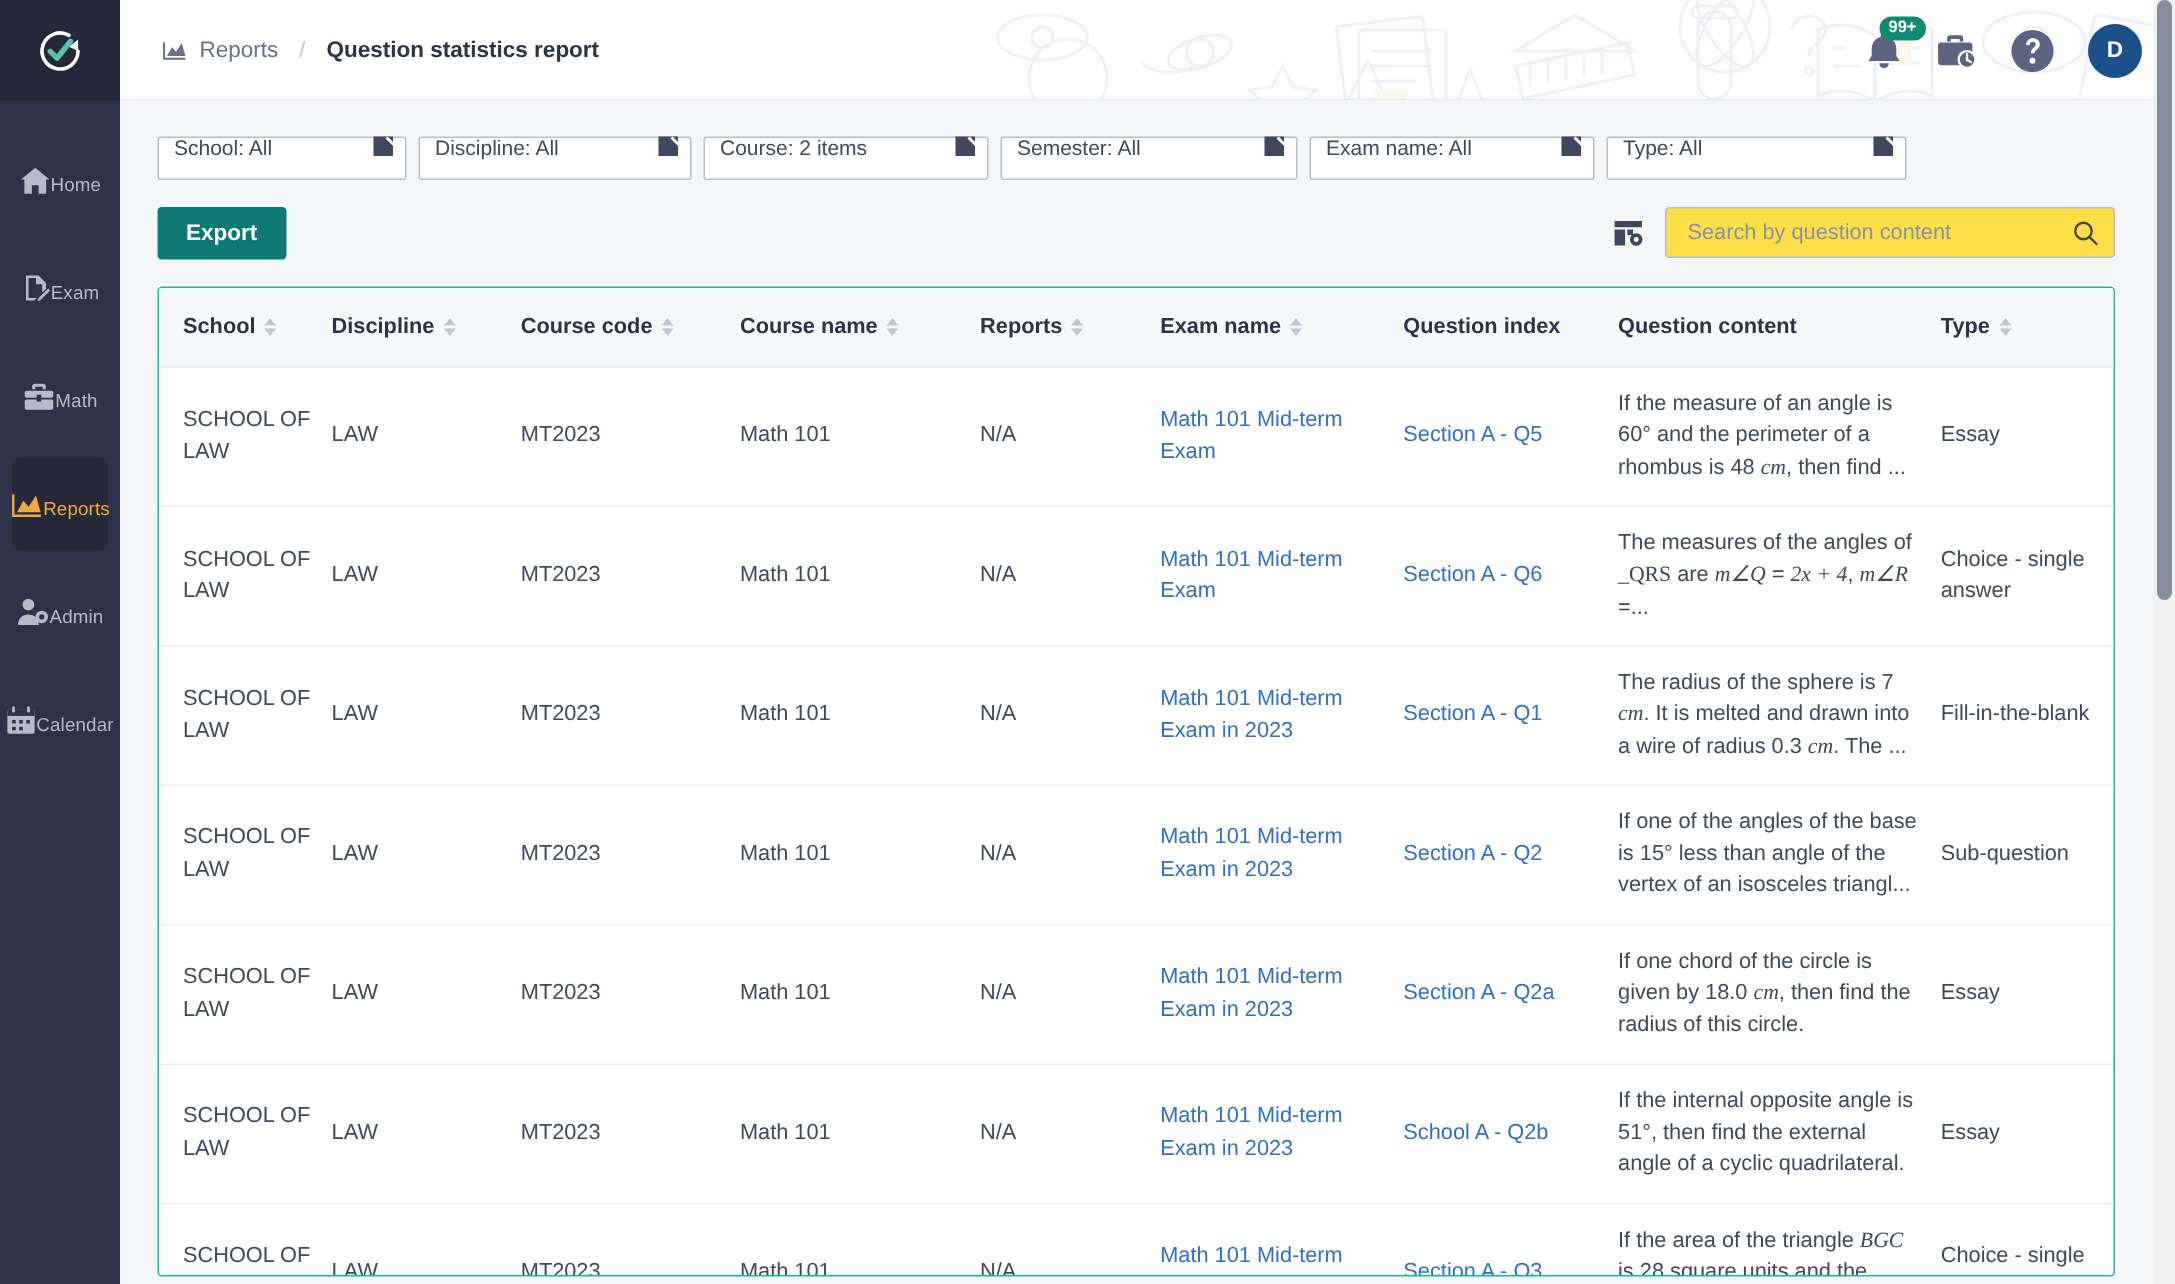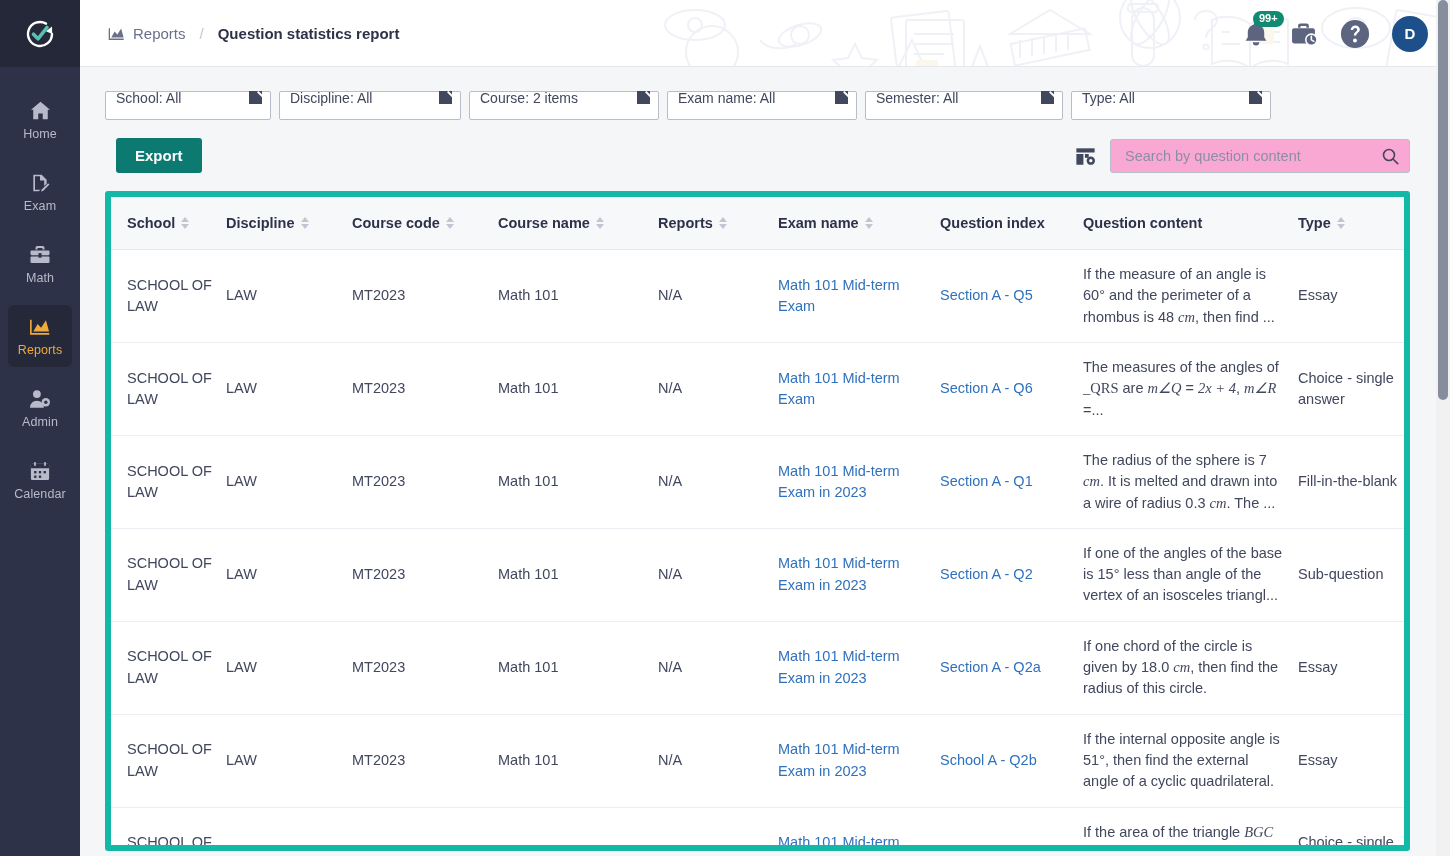--- a/index.html
+++ b/index.html
@@ -18,21 +18,21 @@
     background: #2e3248;
   }
   #logo-box {
     height: 67px; width: 80px;
     background: #242838;
     display: flex; align-items: center; justify-content: center;
   }
   .nav-item {
     width: 80px; height: 62px;
     margin-top: 10px;
-    display: flex; flex-direction: column;
+    display: flex; flex-direction: row;
     align-items: center; justify-content: center;
     color: #b7bac8;
     cursor: pointer;
   }
   .nav-item .nav-label {
     font-size: 12.5px;
     margin-top: 5px;
     letter-spacing: .1px;
   }
   .nav-item .nav-ico { height: 22px; display:flex; align-items:center; }
@@ -129,59 +129,59 @@
   }
   .filter-pill .fp-ico::after {
     content: "";
     position: absolute; left: 2.5px; top: 2.5px;
     width: 8px; height: 8px;
     border-right: 2px solid #fff;
     transform: rotate(-45deg) translate(1px, 0px);
   }
 
   #action-row {
-    display: flex; align-items: flex-end;
-    padding: 18px 32px 0 36px;
+    display: flex; align-items: flex-start;
+    padding: 18px 32px 0 25px;
     justify-content: space-between;
   }
   #export-btn {
     background: #0d7a72;
     color: #fff;
     font-size: 15px; font-weight: bold;
     border: none;
     height: 35px;
     padding: 0 19px;
     border-radius: 3px;
     cursor: pointer;
     font-family: "Liberation Sans", sans-serif;
   }
   #search-group { display: flex; align-items: center; gap: 14px; }
   #search-wrap {
     width: 300px; height: 34px;
-    background: #f9a8d4;
+    background: #fde047;
     border: 1px solid #b9bdc9;
     border-radius: 3px;
     display: flex; align-items: center;
     padding: 0 10px 0 12px;
   }
   #search-input {
     border: none; outline: none;
     flex: 1;
     font-size: 14.5px;
     color: #41475d;
     font-family: "Liberation Sans", sans-serif;
     background: transparent;
   }
   #search-input::placeholder { color: #8a8fa3; }
 
   
   #table-card {
     margin: 18px 32px 0 25px;
     background: #fff;
-    border: 6px solid #14b8a6;
+    border: 1px solid #14b8a6;
     border-radius: 3px;
     height: 660px;
     overflow: hidden;
   }
   table { width: 100%; border-collapse: collapse; table-layout: fixed; }
   thead th {
     background: #f7f8fa;
     text-align: left;
     font-size: 14.5px;
     color: #2e3248;
@@ -421,26 +421,26 @@
       <span class="fp-ico"></span>
     </div>
     <div class="filter-pill" style="width:182px">
       <span>Discipline: All</span>
       <span class="fp-ico"></span>
     </div>
     <div class="filter-pill" style="width:190px">
       <span>Course: 2 items</span>
       <span class="fp-ico"></span>
     </div>
+    <div class="filter-pill" style="width:198px">
+      <span>Semester: All</span>
+      <span class="fp-ico"></span>
+    </div>
     <div class="filter-pill" style="width:190px">
       <span>Exam name: All</span>
-      <span class="fp-ico"></span>
-    </div>
-    <div class="filter-pill" style="width:198px">
-      <span>Semester: All</span>
       <span class="fp-ico"></span>
     </div>
     <div class="filter-pill" style="width:200px">
       <span>Type: All</span>
       <span class="fp-ico"></span>
     </div>
   </div>
 
   <div id="action-row">
     <button id="export-btn">Export</button>

